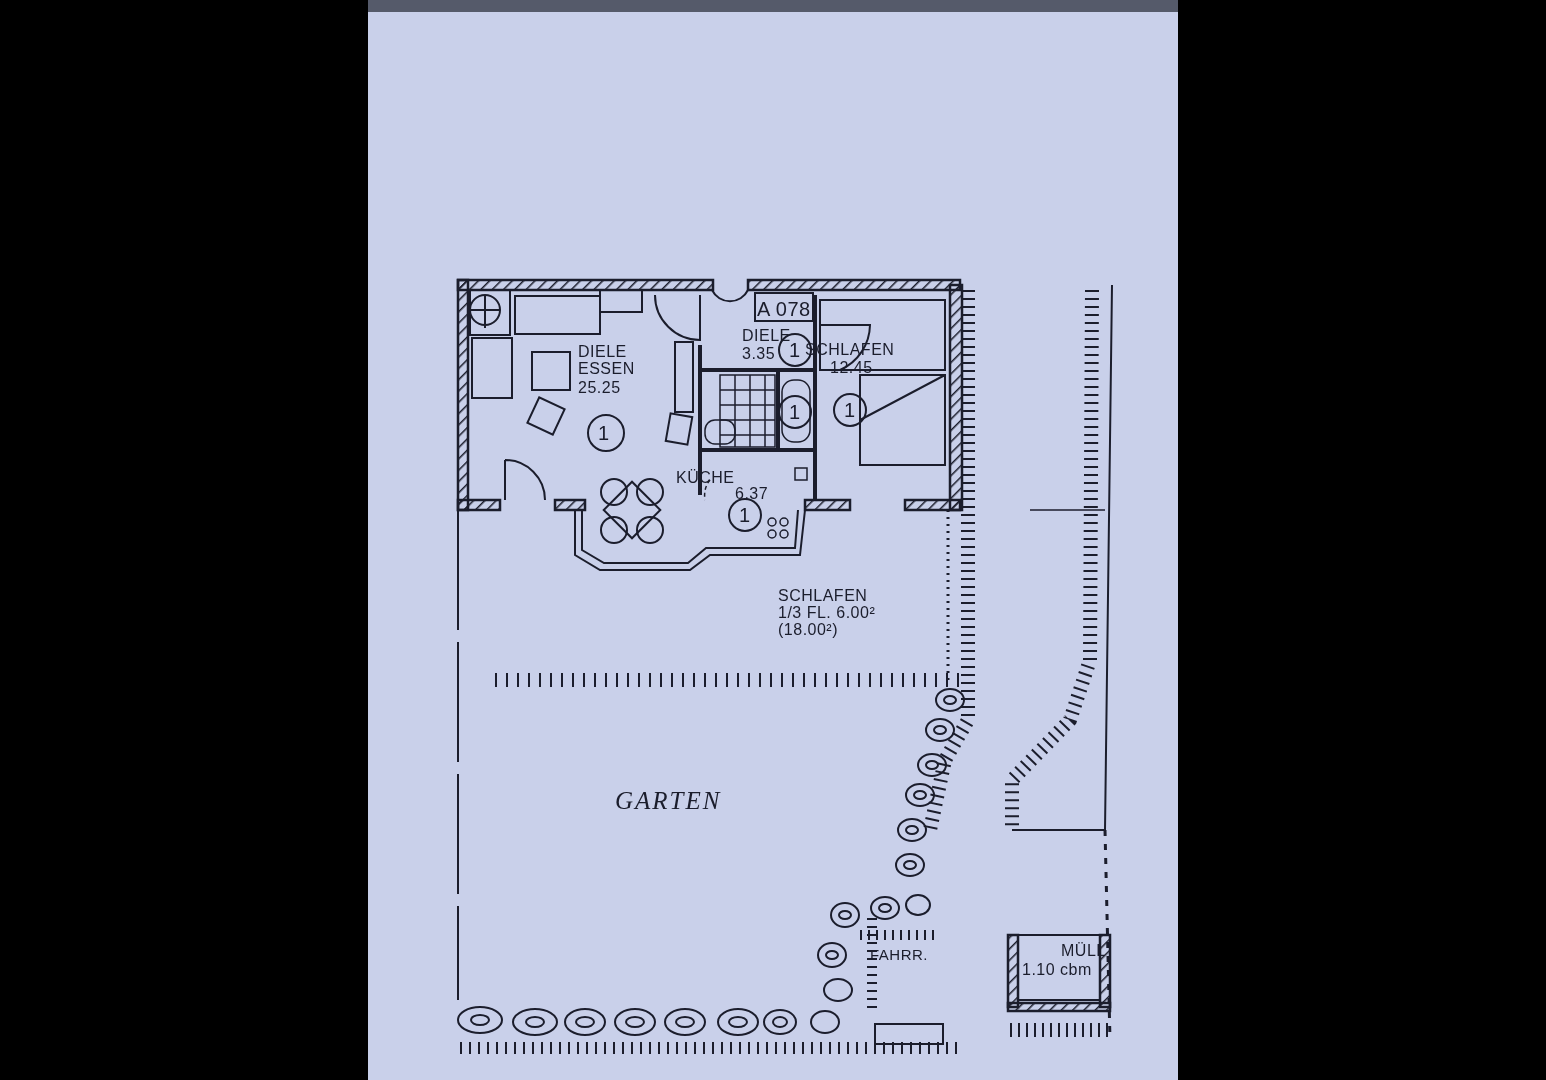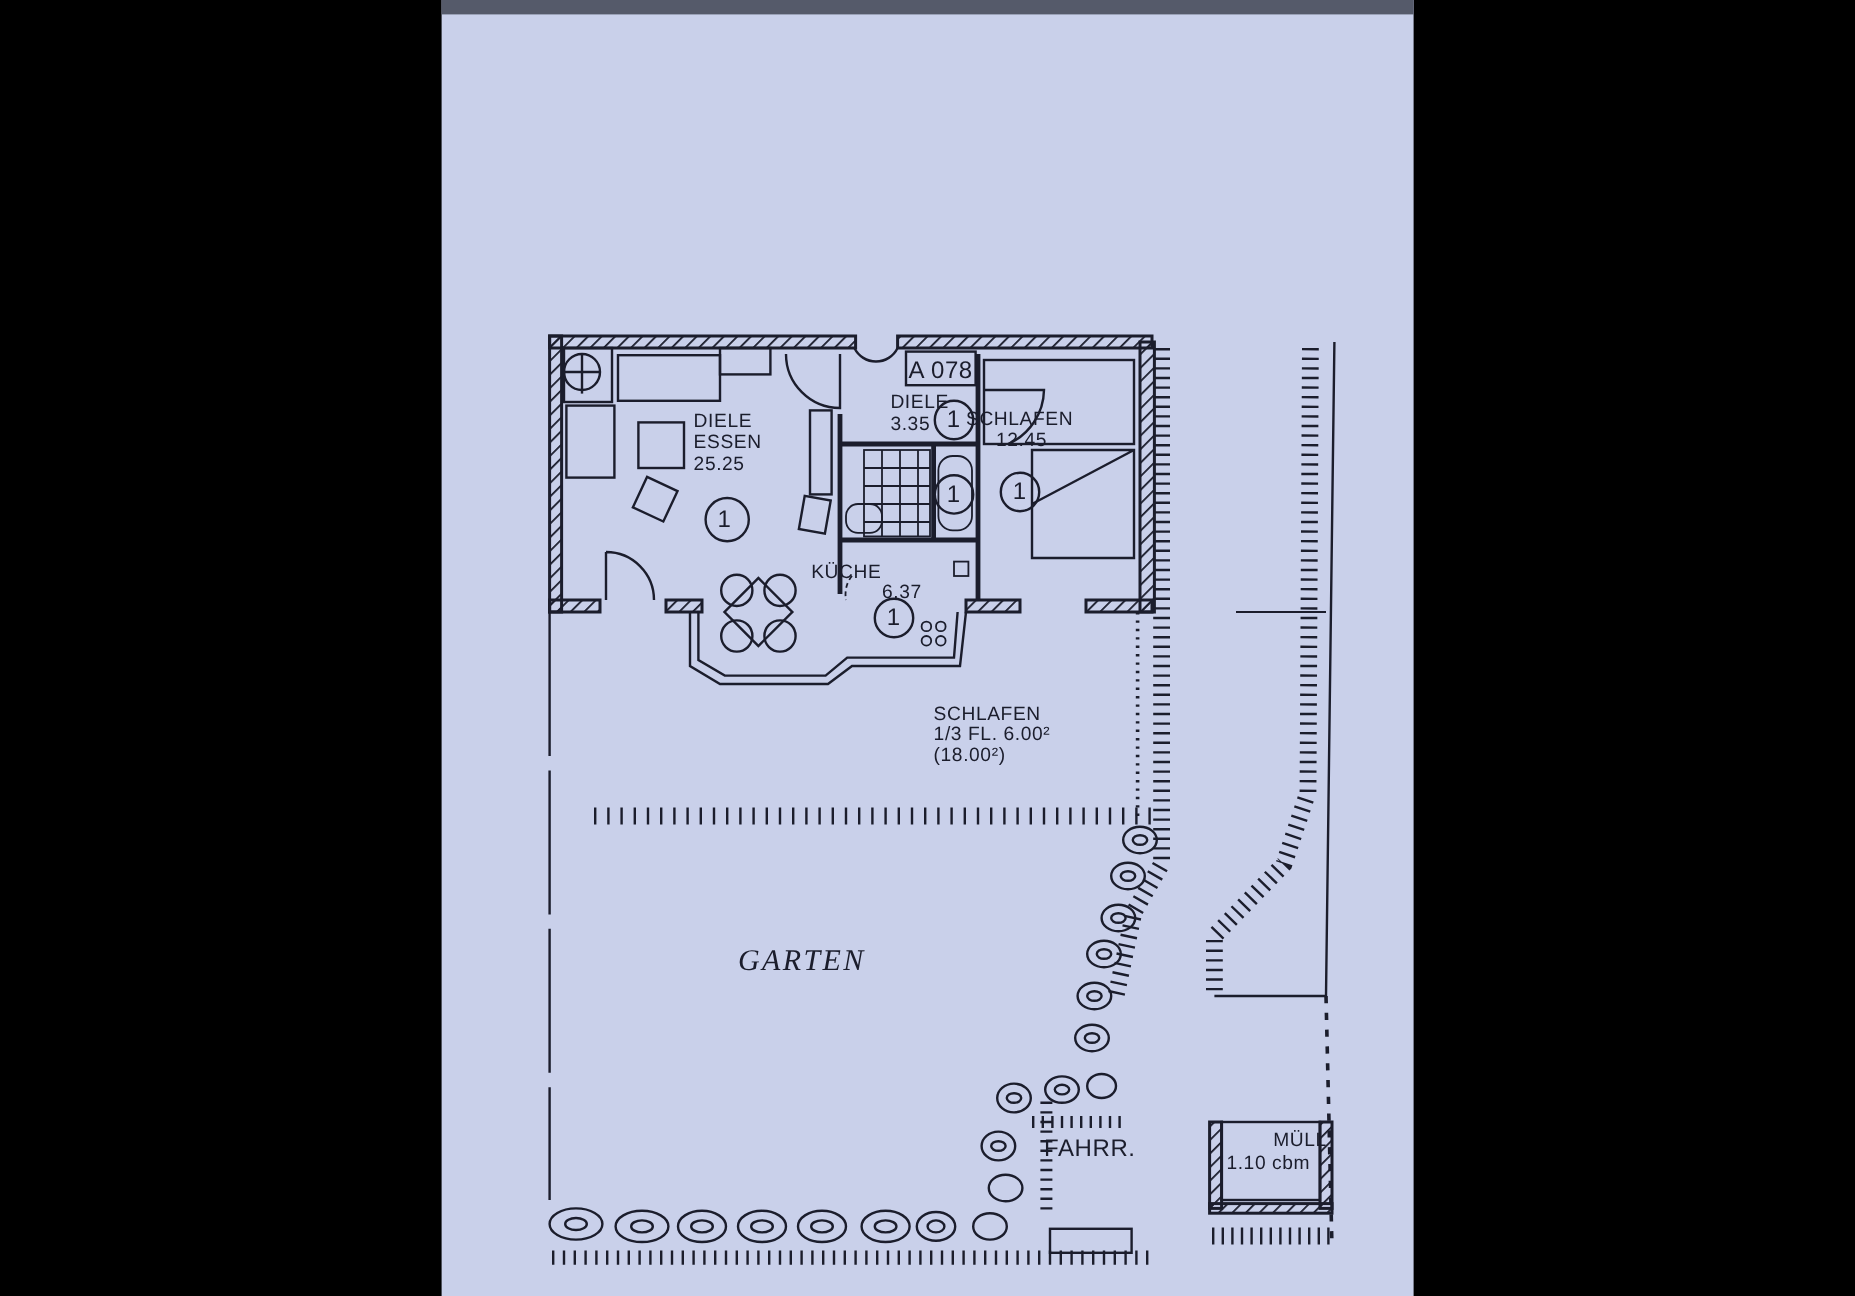--- a/index.html
+++ b/index.html
@@ -185,16 +185,16 @@
 
 <div class="lbl small" style="left:676px;top:470px;">KÜCHE</div>
 <div class="lbl small" style="left:735px;top:486px;">6.37</div>
 <div class="lbl" style="left:739px;top:505px;font-size:20px;">1</div>
 
 <div class="lbl small" style="left:778px;top:588px;">SCHLAFEN</div>
 <div class="lbl small" style="left:778px;top:605px;">1/3 FL. 6.00²</div>
 <div class="lbl small" style="left:778px;top:622px;">(18.00²)</div>
 
 <div class="lbl hand" style="left:615px;top:788px;">GARTEN</div>
-<div class="lbl small" style="left:870px;top:947px;font-size:20px;">FAHRR.</div>
+<div class="lbl small" style="left:870px;top:947px;font-size:15px;">FAHRR.</div>
 
 <div class="lbl small" style="left:1022px;top:943px;margin-left:39px;">MÜLL</div>
 <div class="lbl small" style="left:1022px;top:962px;">1.10 cbm</div>
 
 </body></html>

